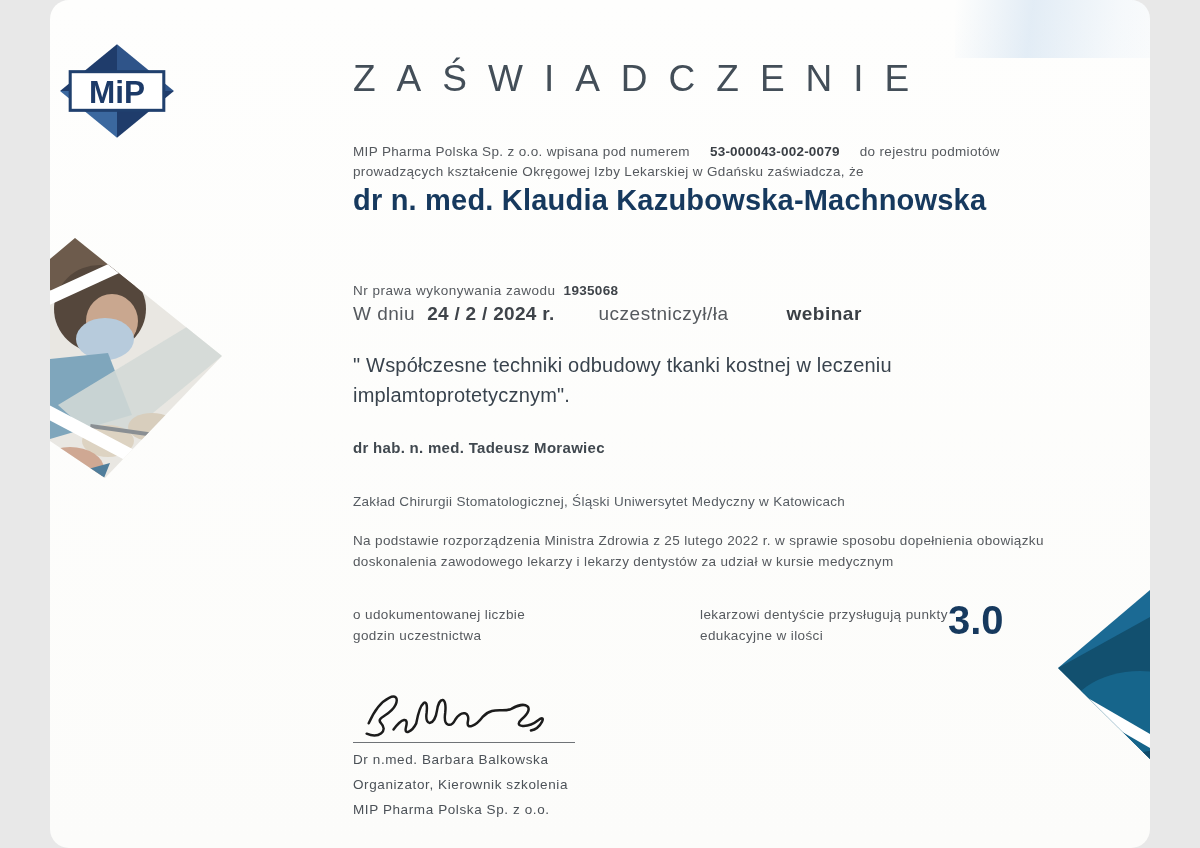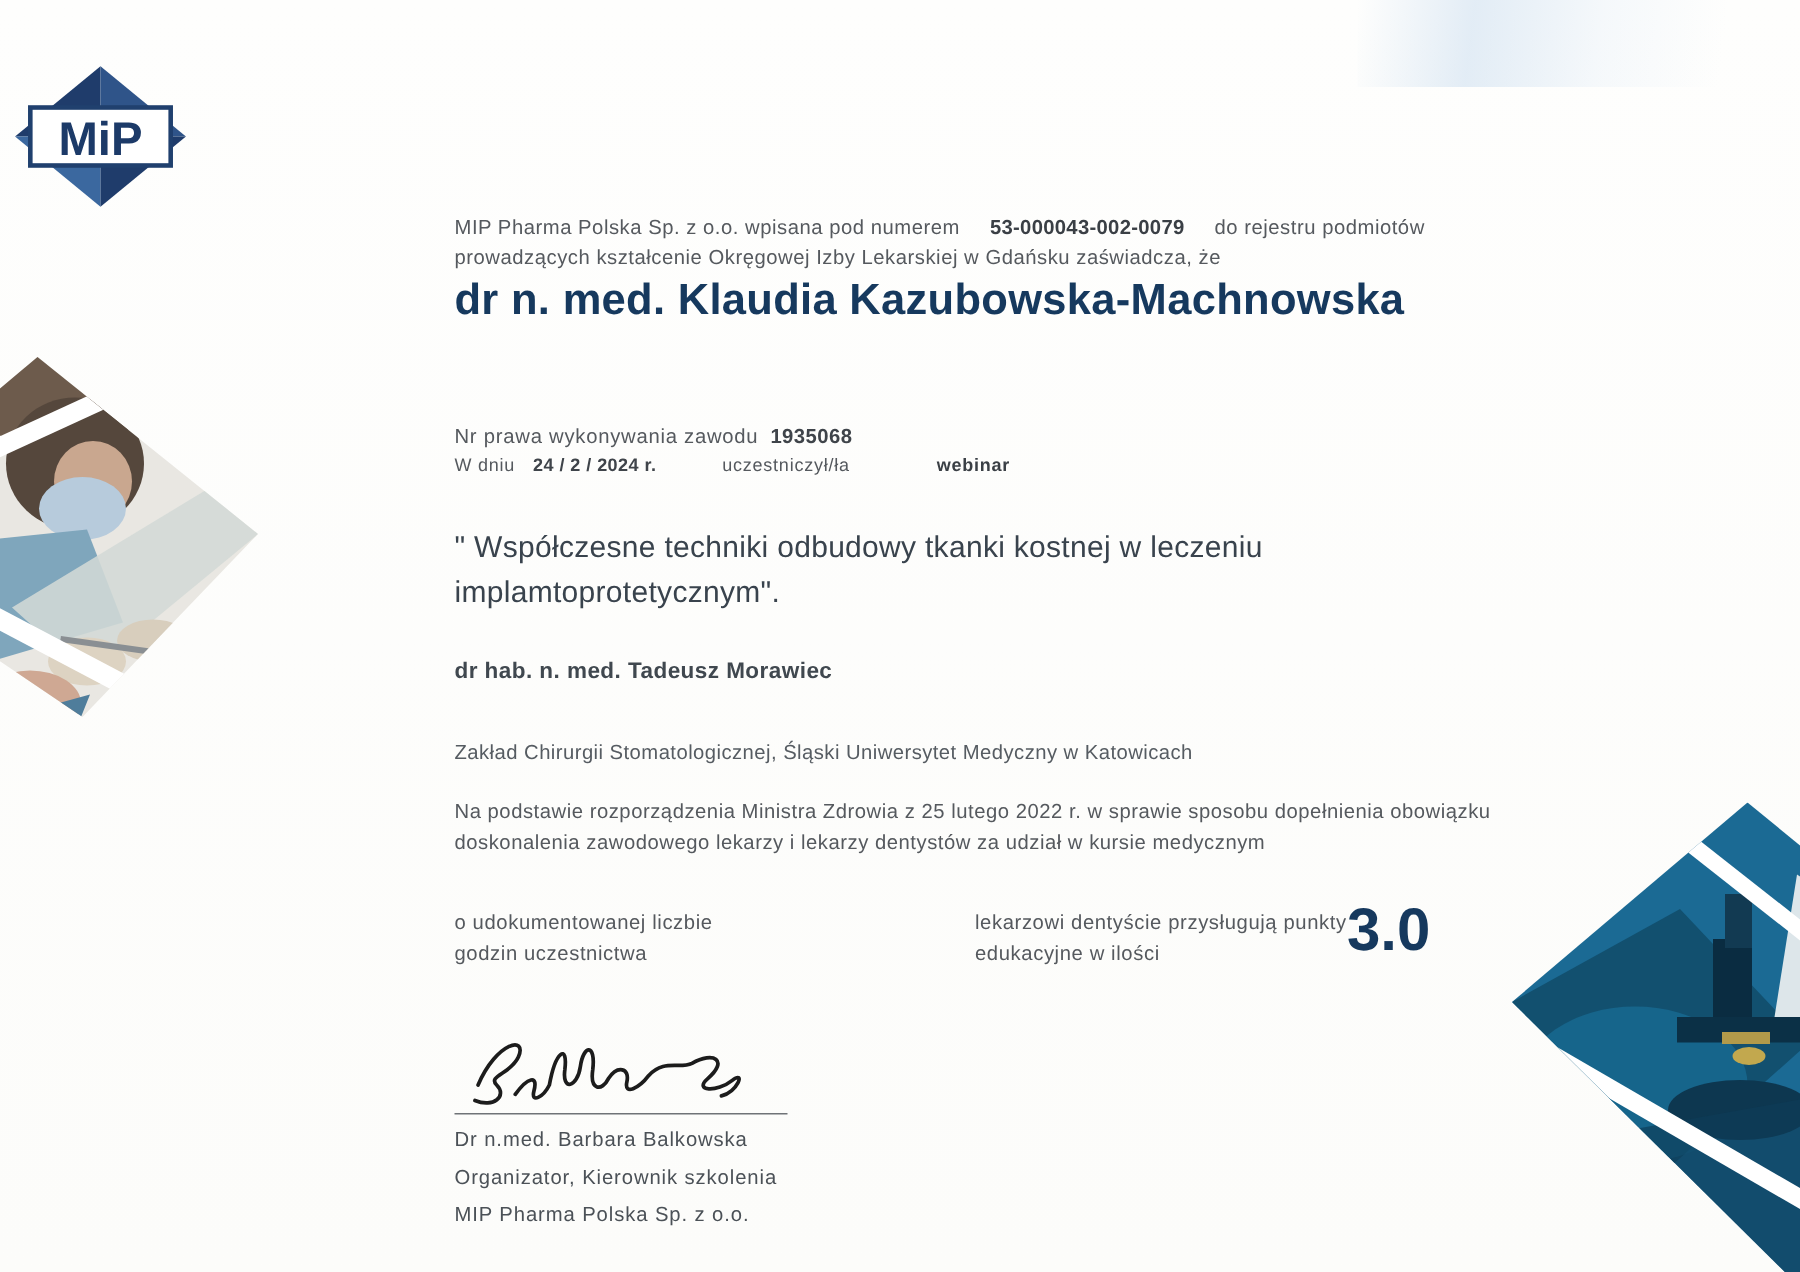--- a/index.html
+++ b/index.html
@@ -1,23 +1,24 @@
 <!DOCTYPE html>
 <html><head>
 <meta charset="utf-8">
 <style>
   html,body{margin:0;padding:0;background:#e8e8e8;}
   .page{
     position:relative;
-    width:1200px;height:848px;
+    width:1100px;height:848px;
     margin:0 auto;
     background:linear-gradient(180deg,#fefefd 0%,#fcfcfa 100%);
     overflow:hidden;
     font-family:"Liberation Sans",sans-serif;
     color:#4f555b;
+    border-radius:19px;
   }
   .abs{position:absolute;}
   .doc-title{
     left:303px;top:58px;
     font-size:37px;font-weight:200;
     letter-spacing:21px;
     color:#434e58;
     font-family:"Liberation Sans",sans-serif;
   }
   .intro{
@@ -28,21 +29,21 @@
     font-weight:700;color:#3a3f45;margin:0 20px;letter-spacing:.2px;
   }
   .recipient-name{
     left:303px;top:184px;
     font-size:29px;font-weight:700;letter-spacing:.2px;
     color:#16395e;
     text-align:center;
   }
   .license-row{left:303px;top:283px;font-size:13.5px;letter-spacing:.5px;color:#55595e;}
   .license-row .num{font-weight:700;color:#3f444a;margin-left:8px;letter-spacing:.3px;}
-  .date-row{left:303px;top:303px;font-size:12px;letter-spacing:.5px;color:#55595e;white-space:nowrap;}
+  .date-row{left:303px;top:303px;font-size:19px;letter-spacing:.5px;color:#55595e;white-space:nowrap;}
   .date-row .date{font-weight:700;color:#3f444a;margin-left:12px;letter-spacing:.3px;}
   .date-row .part{margin-left:44px;}
   .date-row .webinar{font-weight:700;color:#3a3f45;margin-left:58px;}
   .course-quote{
     left:303px;top:350px;width:600px;
     font-size:20px;line-height:30px;letter-spacing:.2px;color:#39434d;
   }
   .lecturer{left:303px;top:439px;font-size:15px;font-weight:700;letter-spacing:.3px;color:#40484f;}
   .institution{left:303px;top:494px;font-size:13.5px;letter-spacing:.3px;color:#565c62;}
   .legal{left:303px;top:530px;width:695px;font-size:13.5px;line-height:21px;letter-spacing:.35px;color:#55595e;}
@@ -127,20 +128,21 @@
         <ellipse cx="160" cy="212" rx="48" ry="20" fill="#0d3750"></ellipse>
         <rect x="148" y="160" width="32" height="8" fill="#b29a4a"></rect>
         <ellipse cx="166" cy="176" rx="11" ry="6" fill="#c2a84e"></ellipse>
         <polygon points="60,230 340,180 340,330 60,330" fill="#0e3c58" opacity="0.65"></polygon>
         <polygon points="92,0 270,140 270,154 92,14" fill="#ffffff"></polygon>
         <polygon points="0,148 262,300 262,314 0,162" fill="#ffffff"></polygon>
       </g>
     </svg>
   </div>
 
+  <div class="abs doc-title">ZAŚWIADCZENIE</div>
 
   <div class="abs intro">
     <span>MIP Pharma Polska Sp. z o.o. wpisana pod numerem</span><span class="num">53-000043-002-0079</span><span>do rejestru podmiotów</span><br>
     <span>prowadzących kształcenie Okręgowej Izby Lekarskiej w Gdańsku zaświadcza, że</span>
   </div>
 
   <div class="abs recipient-name">dr n. med. Klaudia Kazubowska-Machnowska</div>
 
   <div class="abs license-row">
     <span>Nr prawa wykonywania zawodu</span><span class="num">1935068</span>

